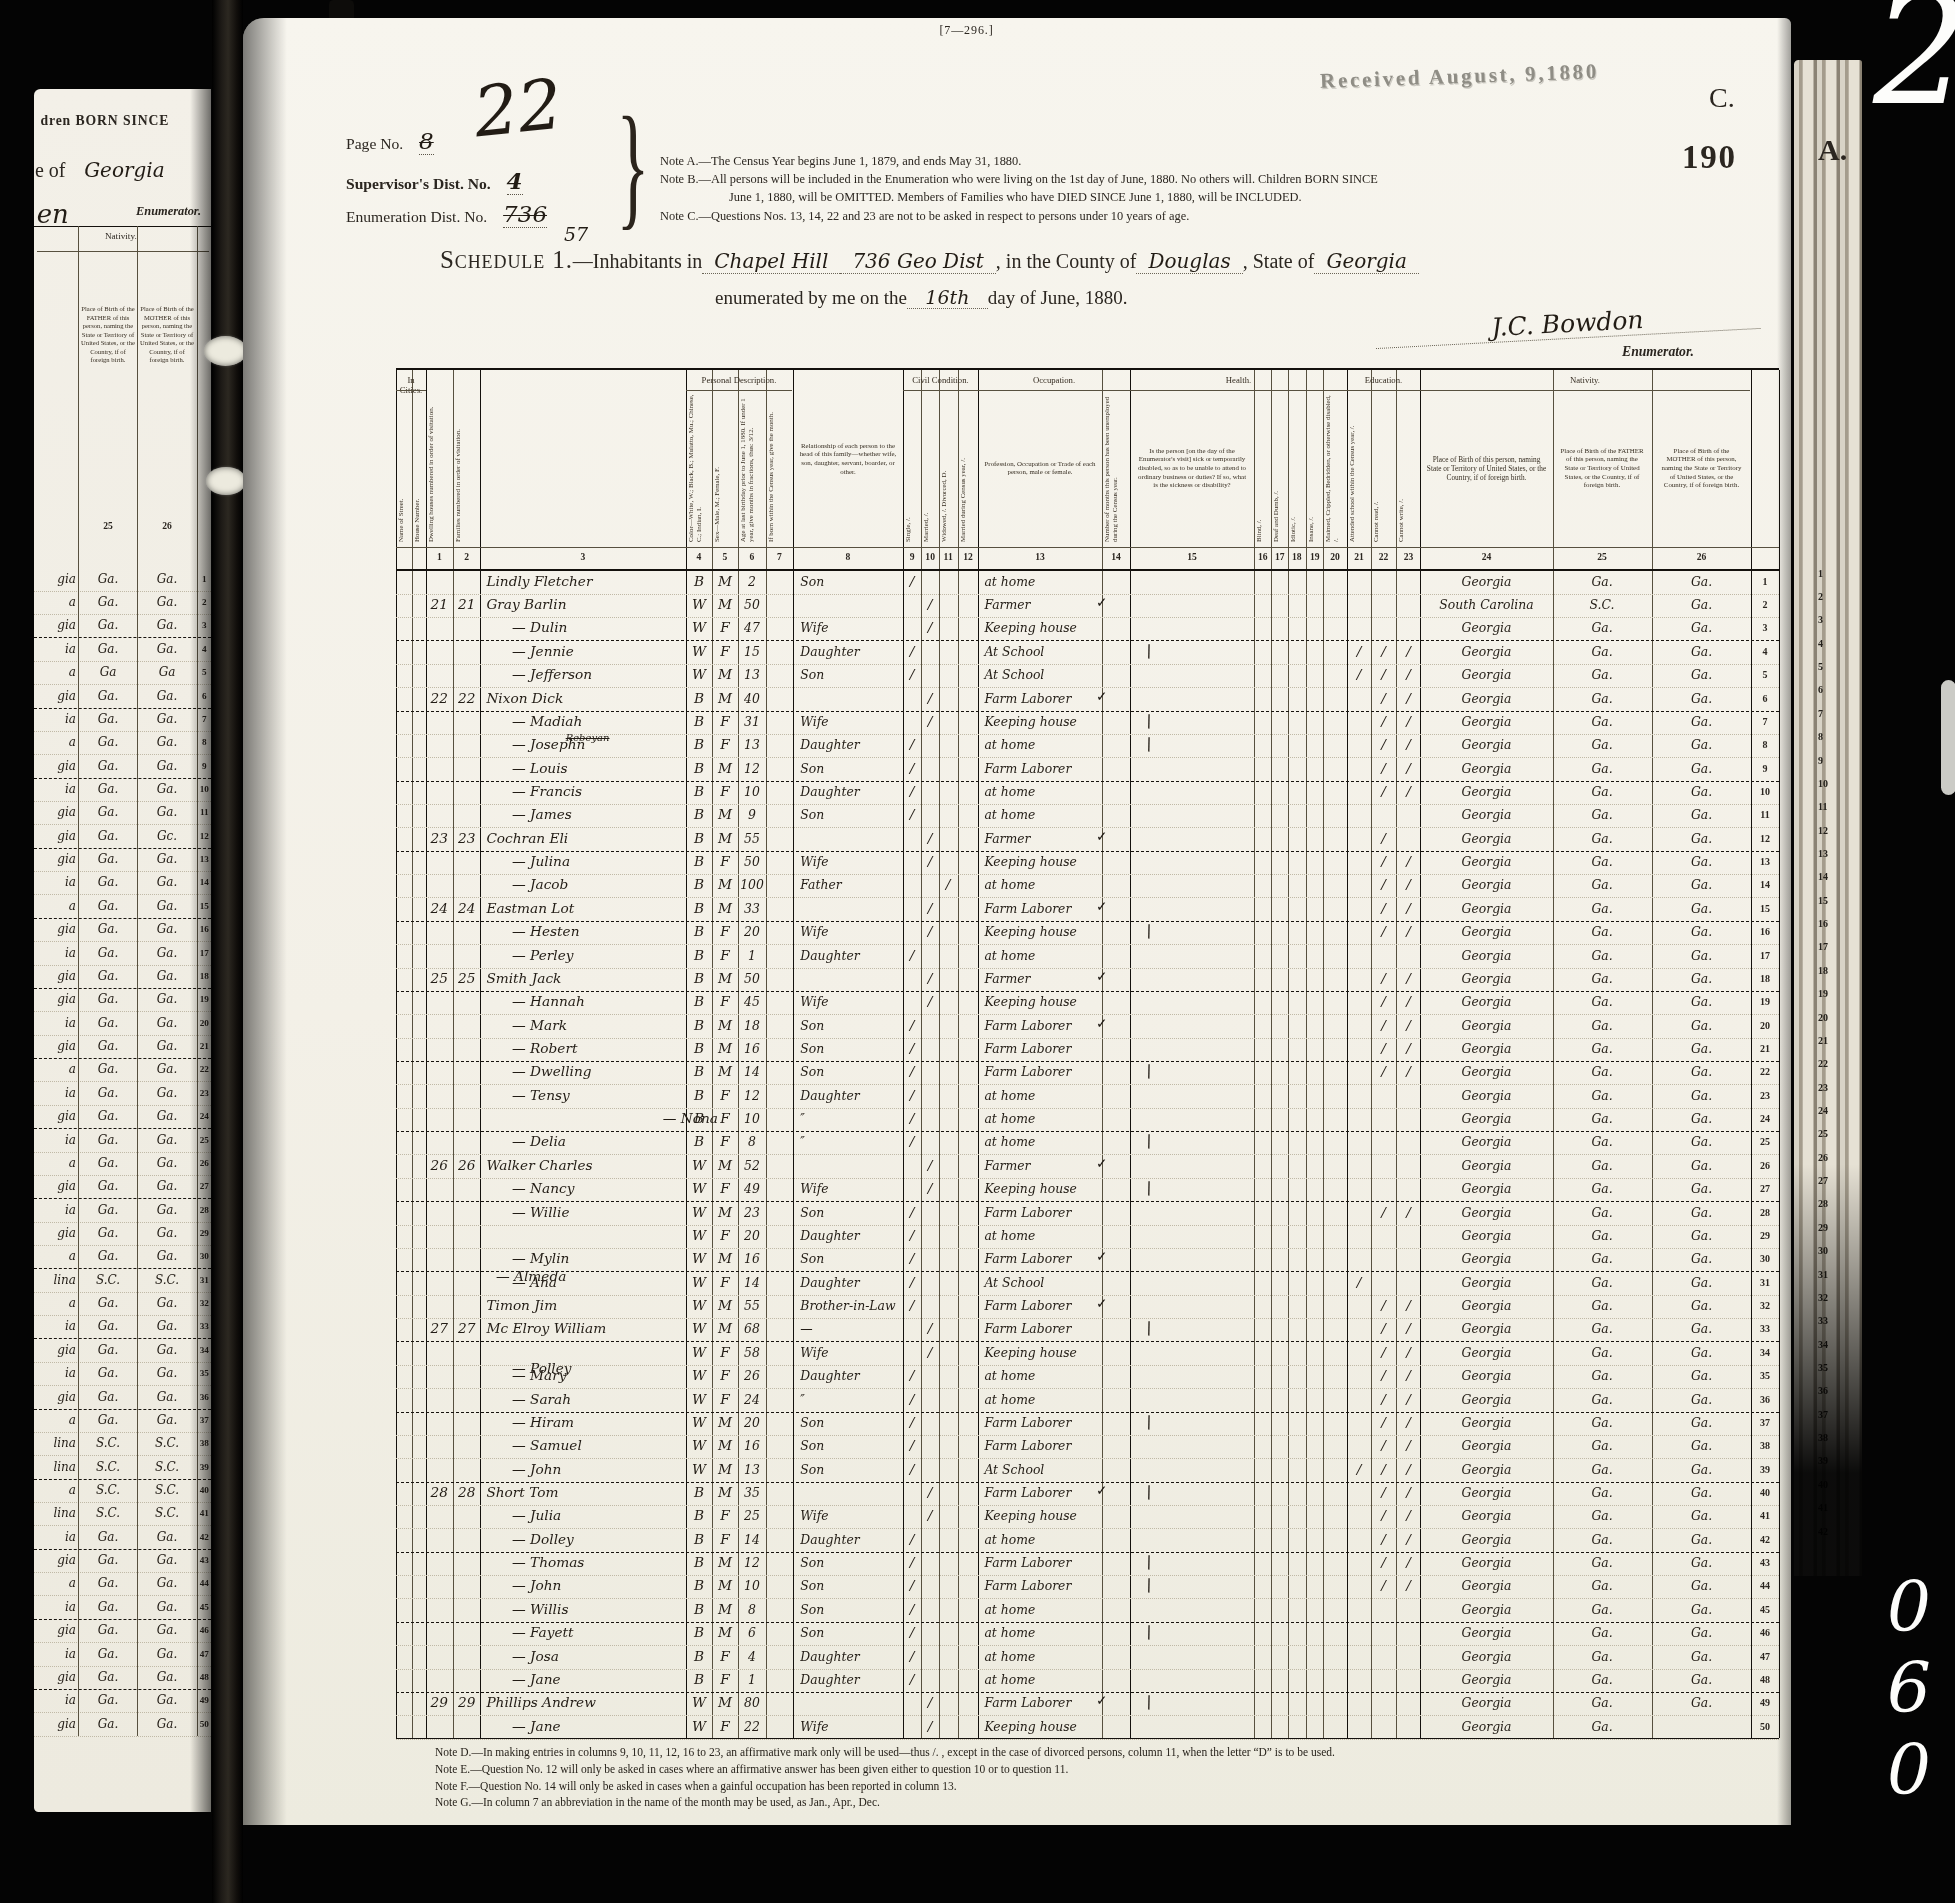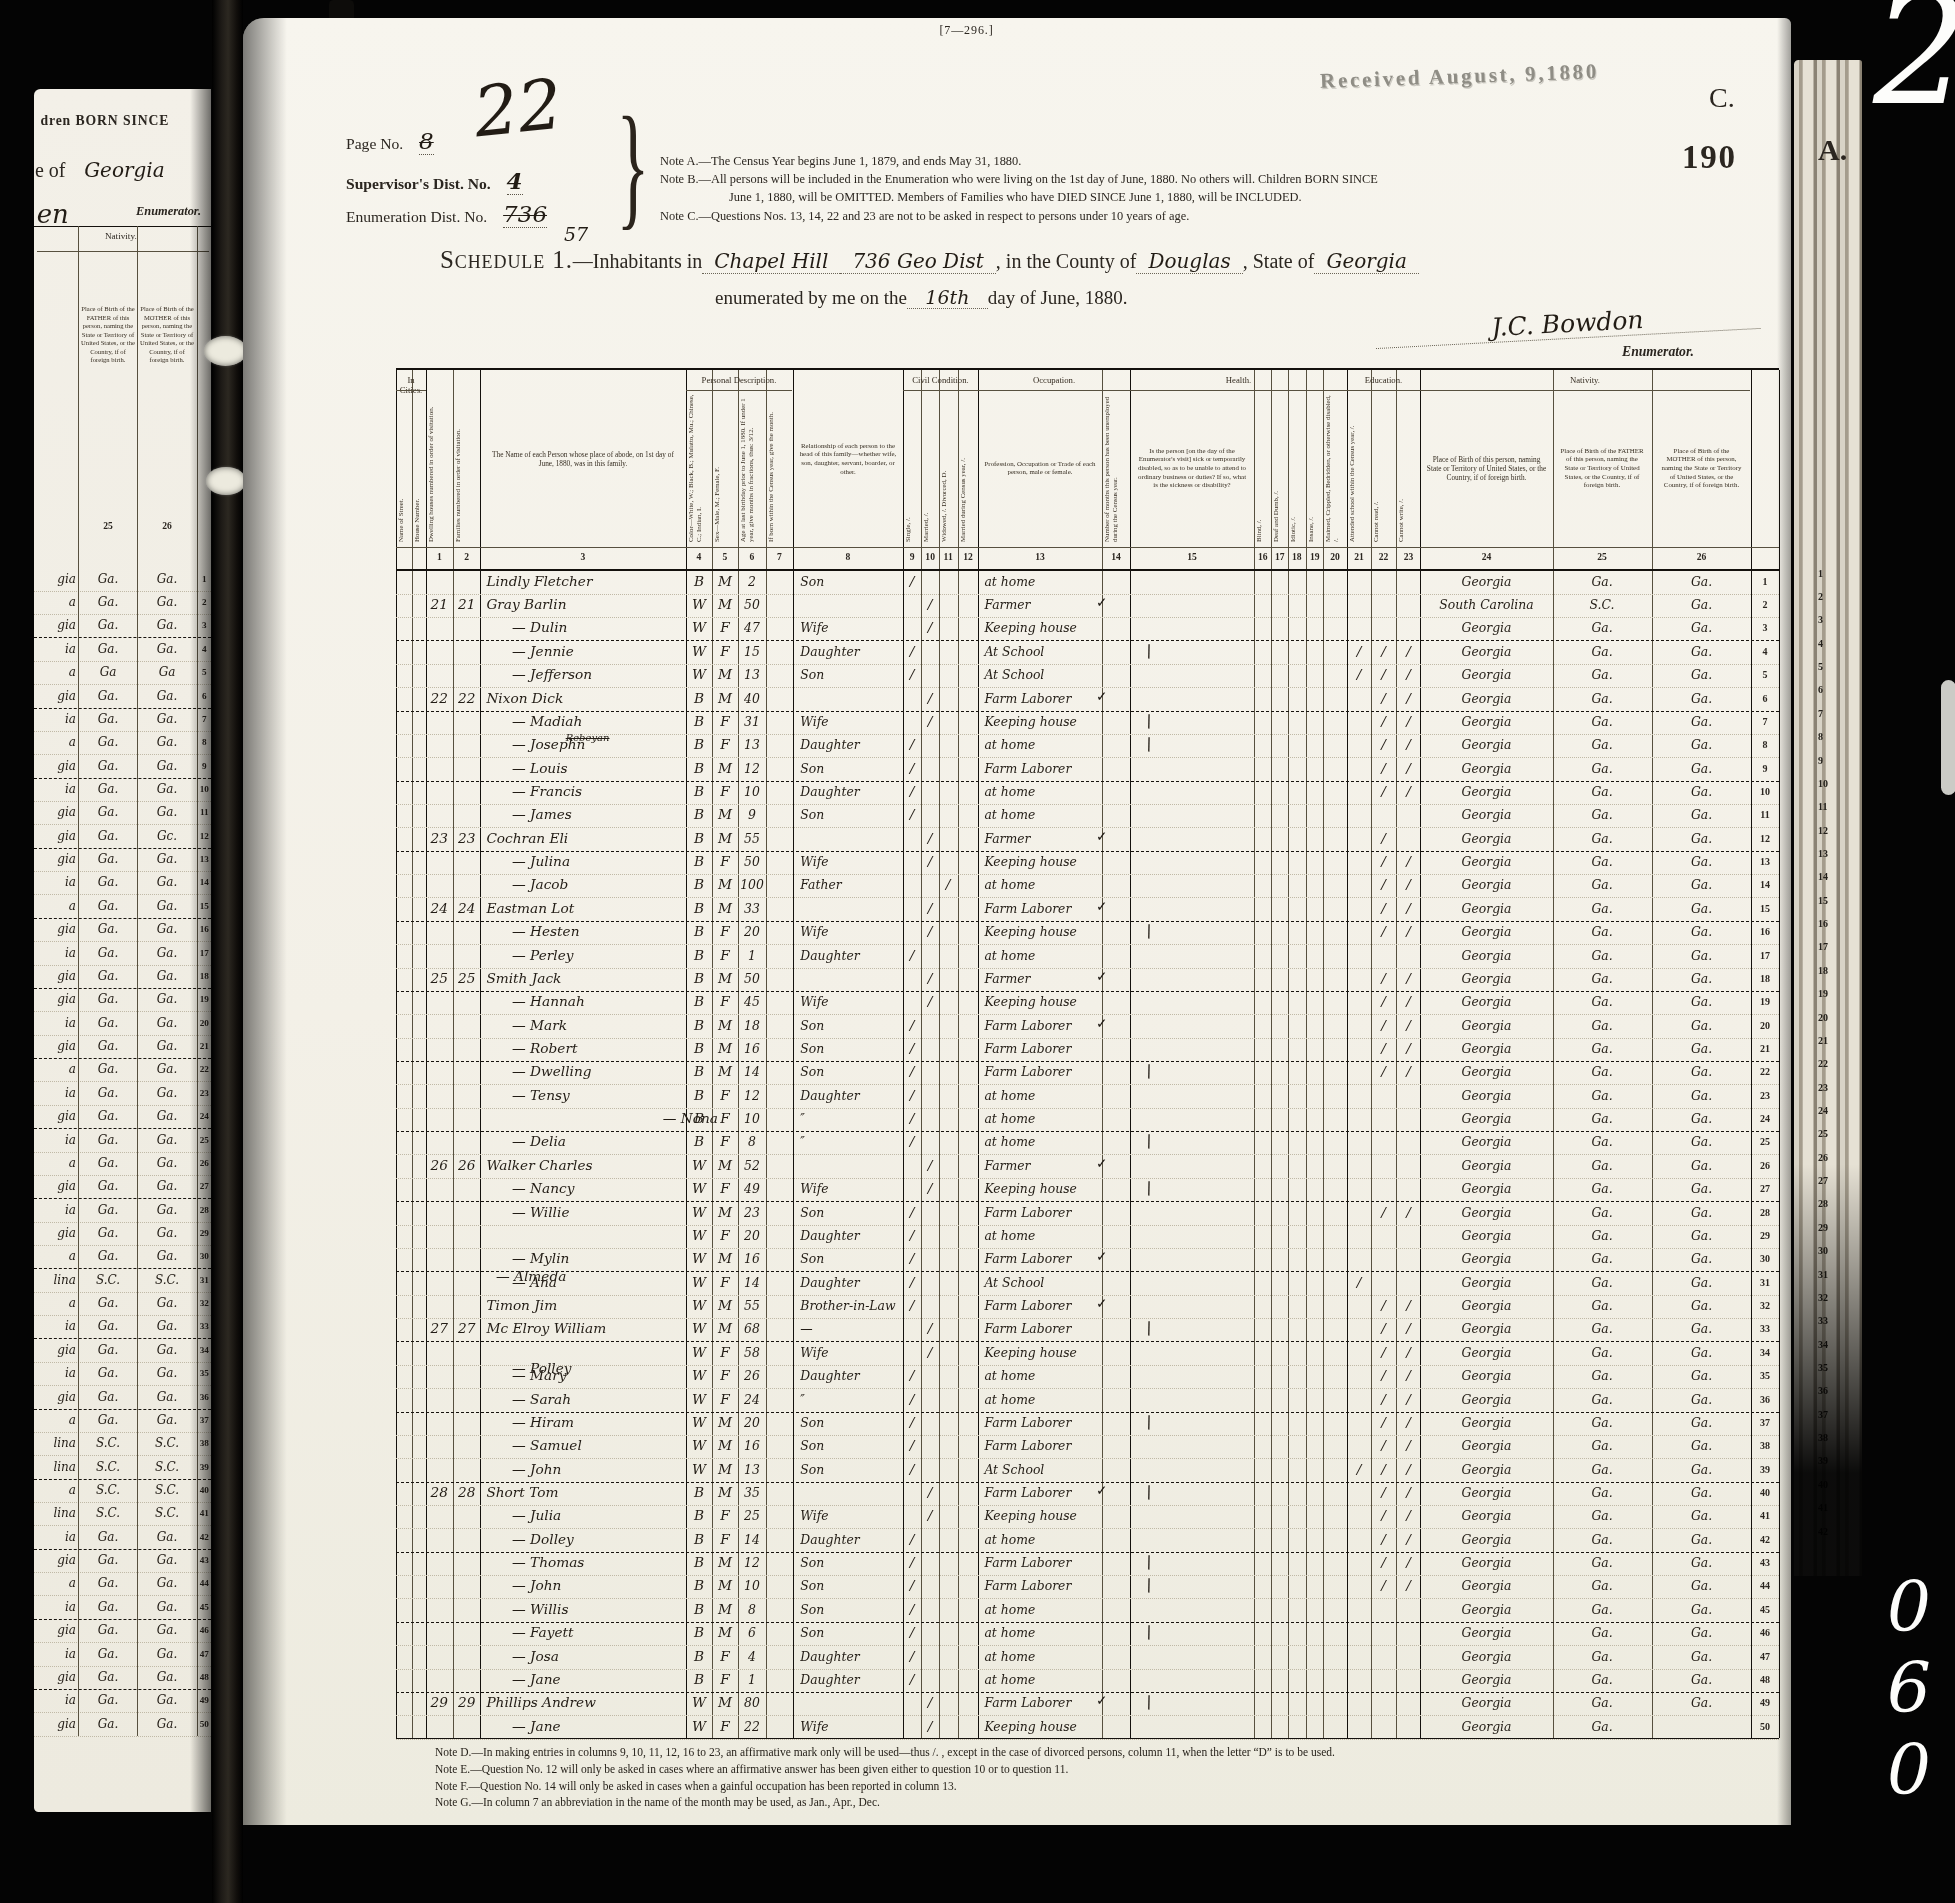--- a/index.html
+++ b/index.html
@@ -516,21 +516,20 @@
         <div class="gl printed" style="left: 734px; width: 217px; top: 4.6px;">Health.</div>
         <div class="gu" style="left: 734px; width: 217px; top: 20px;"></div>
         <div class="gl printed" style="left: 951px; width: 73px; top: 4.6px;">Education.</div>
         <div class="gu" style="left: 951px; width: 73px; top: 20px;"></div>
         <div class="gl printed" style="left: 1024px; width: 330px; top: 4.6px;">Nativity.</div>
         <div class="gu" style="left: 1024px; width: 330px; top: 20px;"></div>
         <div class="vh" style="left: 0px; width: 15.6px; top: 22px; height: 152px;">Name of Street.</div>
         <div class="vh" style="left: 15.6px; width: 14.7px; top: 22px; height: 152px;">House Number.</div>
         <div class="vh" style="left: 30px; width: 26.6px; top: 3.7px; height: 170px;">Dwelling houses numbered in order of visitation.</div>
         <div class="vh" style="left: 57px; width: 27.5px; top: 3.7px; height: 170px;">Families numbered in order of visitation.</div>
-        <div class="hh" style="left: 84px; width: 206px; top: 3.7px; height: 170px;">The Name of each Person whose place of abode, on 1st day of June, 1880, was in this family.</div>
         <div class="vh" style="left: 290px; width: 26px; top: 22px; height: 152px;">Color—White, W.; Black, B.; Mulatto, Mu.; Chinese, C.; Indian, I.</div>
         <div class="vh" style="left: 316px; width: 26px; top: 22px; height: 152px;">Sex—Male, M.; Female, F.</div>
         <div class="vh" style="left: 342px; width: 28px; top: 22px; height: 152px;">Age at last birthday prior to June 1, 1880.  If under 1 year, give months in fractions, thus: 3/12.</div>
         <div class="vh" style="left: 370px; width: 26.6px; top: 22px; height: 152px;">If born within the Census year, give the month.</div>
         <div class="hh" style="left: 397px; width: 110px; top: 3.7px; height: 170px; font-size: 6.9px;">Relationship of each person to the head of this family—whether wife, son, daughter, servant, boarder, or other.</div>
         <div class="vh" style="left: 507px; width: 18.3px; top: 22px; height: 152px;">Single, /.</div>
         <div class="vh" style="left: 525px; width: 18.3px; top: 22px; height: 152px;">Married, /.</div>
         <div class="vh" style="left: 543px; width: 18.3px; top: 22px; height: 152px;">Widowed, /.  Divorced, D.</div>
         <div class="vh" style="left: 562px; width: 20px; top: 22px; height: 152px;">Married during Census year, /.</div>
         <div class="hh" style="left: 582px; width: 124px; top: 22px; height: 152px; font-size: 6.9px;">Profession, Occupation or Trade of each person, male or female.</div>

